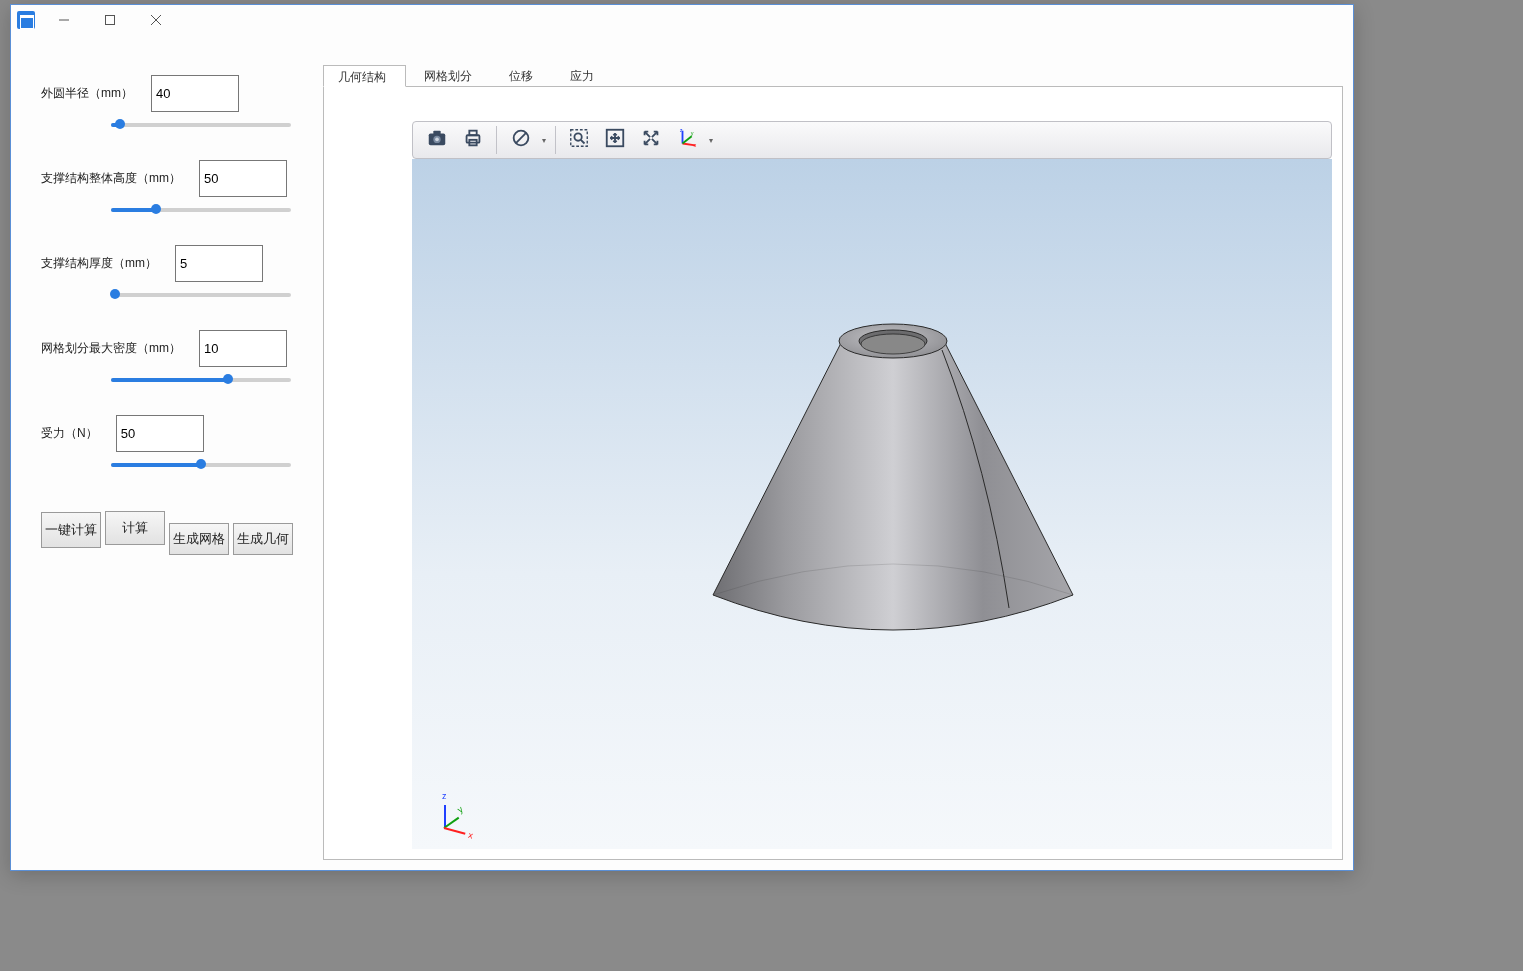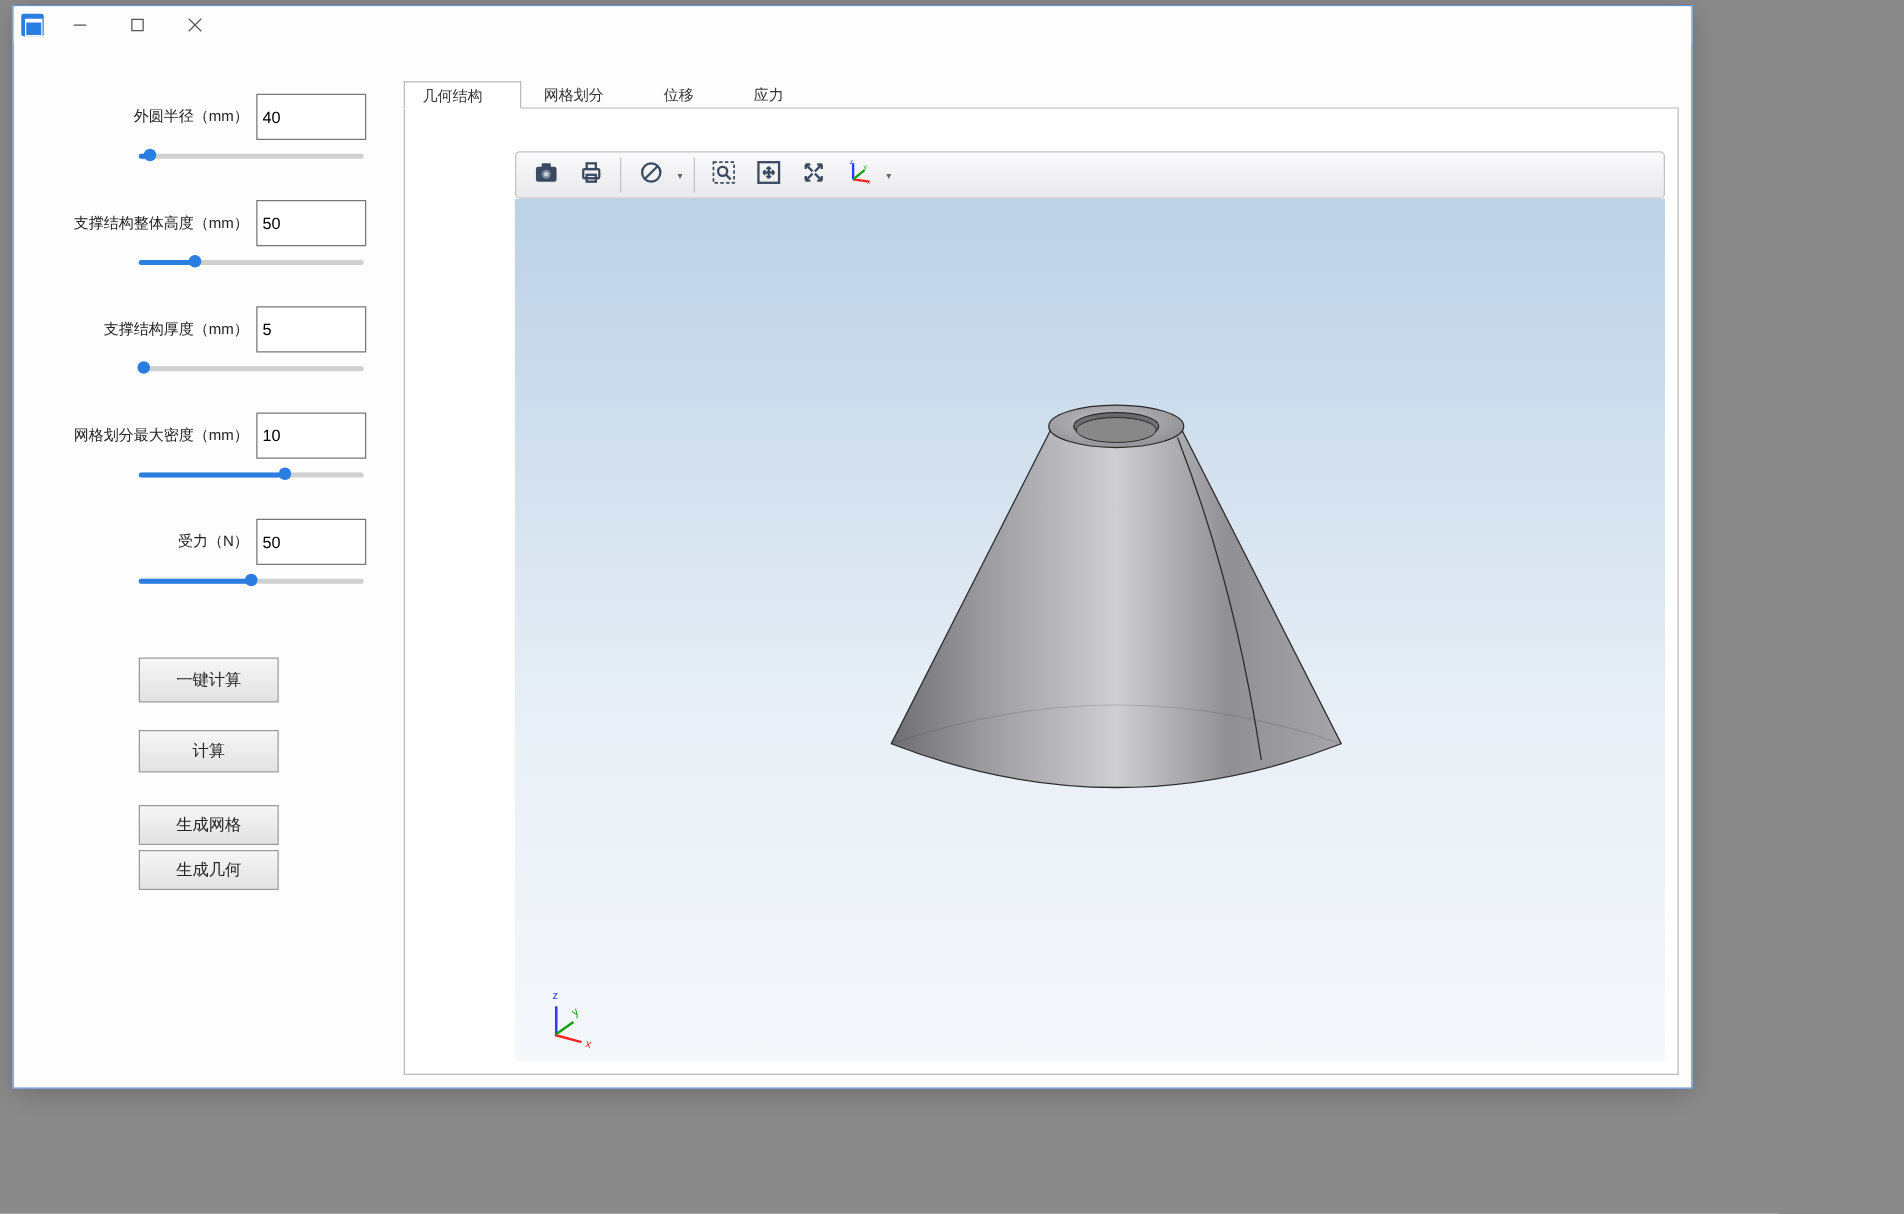--- a/index.html
+++ b/index.html
@@ -55,22 +55,21 @@
 .content { display: flex; height: calc(100% - 30px); }
 .sidebar {
   width: 312px;
   padding: 40px 30px 10px 30px;
   display: flex; flex-direction: column;
 }
 .param {
   margin-bottom: 28px;
 }
 .param-row {
-  display: flex; align-items: center; gap: 6px;
-  justify-content: flex-end;
+  display: flex; align-items: center; gap: 18px;
   margin-bottom: 4px;
 }
 .param-label {
   font-size: 12px;
   color: #222;
   white-space: nowrap;
 }
 .param-input {
   width: 88px;
   height: 37px;
@@ -101,23 +100,23 @@
 }
 .slider-thumb {
   position: absolute;
   top: 3px;
   width: 10px; height: 10px;
   background: #2a7de1;
   border-radius: 50%;
   transform: translateX(-5px);
 }
 .button-stack {
-  display: flex; flex-direction: column; align-items: center;
+  display: flex; flex-direction: row; align-items: center;
   gap: 4px;
-  margin-top: 26px;
+  margin-top: 11px;
 }
 .btn {
   width: 112px;
   height: 32px;
   background: linear-gradient(#f6f6f6,#e2e2e2);
   border: 1px solid #9a9a9a;
   font-size: 13px;
   cursor: pointer;
   color: #222;
 }
@@ -128,21 +127,21 @@
   padding: 30px 10px 10px 0;
   display: flex; flex-direction: column;
 }
 .tabs {
   display: flex;
   font-size: 12px;
   height: 22px;
   border-bottom: 1px solid #bbb;
 }
 .tab {
-  padding: 3px 30px 0 14px;
+  padding: 3px 19px 0 14px;
   cursor: pointer;
   color: #333;
   margin-right: 4px;
 }
 .tab.active {
   border: 1px solid #bbb;
   border-bottom: 1px solid #fff;
   background: #fff;
   margin-bottom: -1px;
 }

